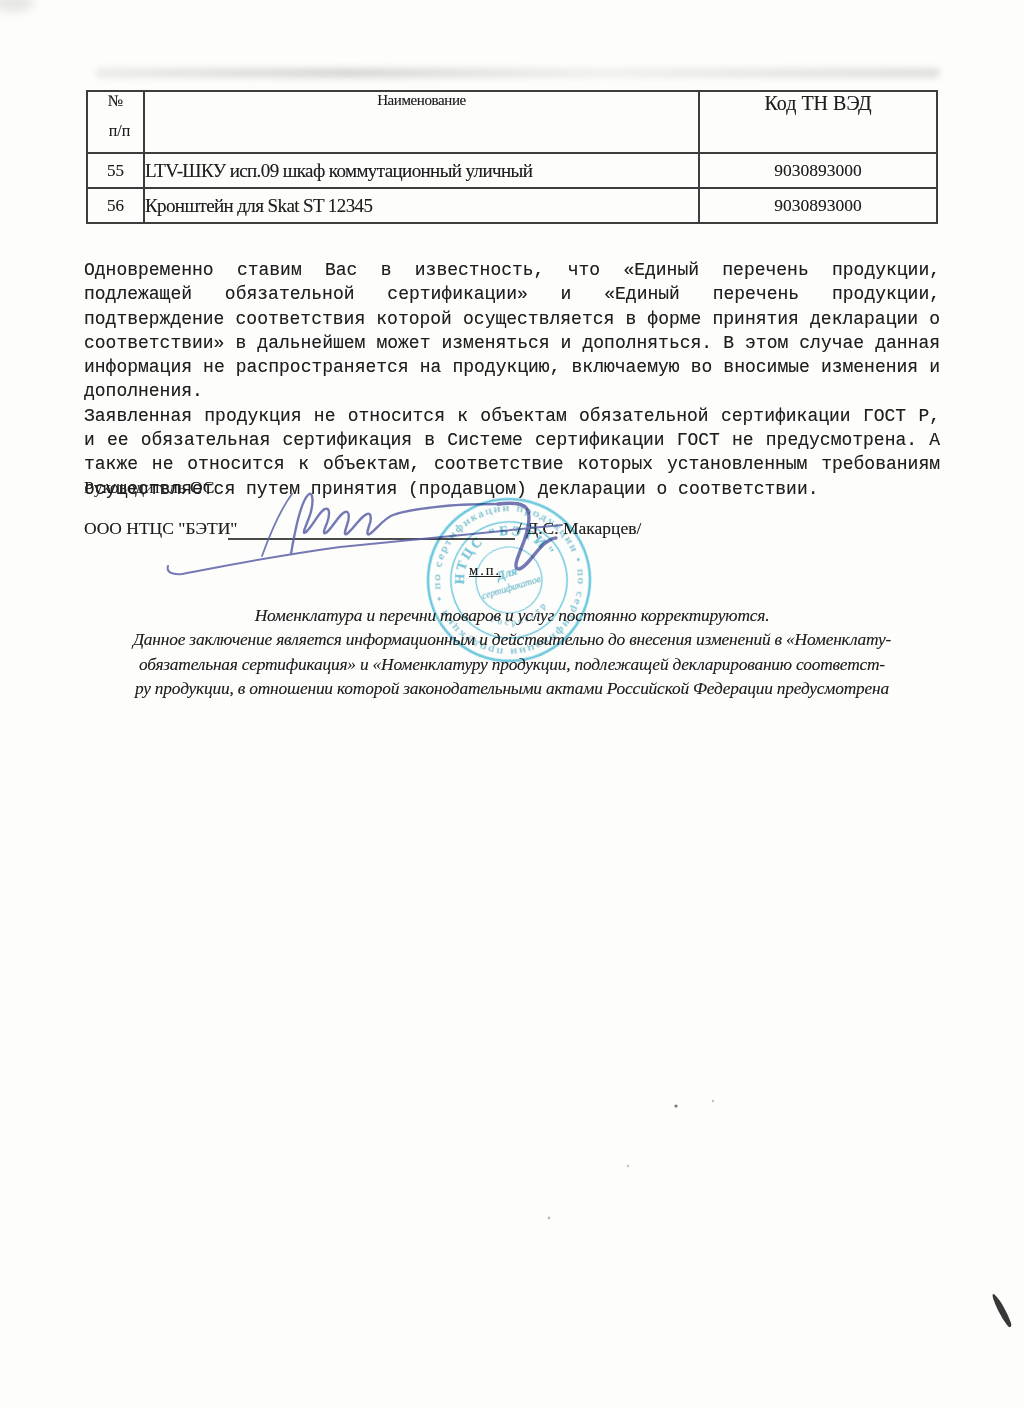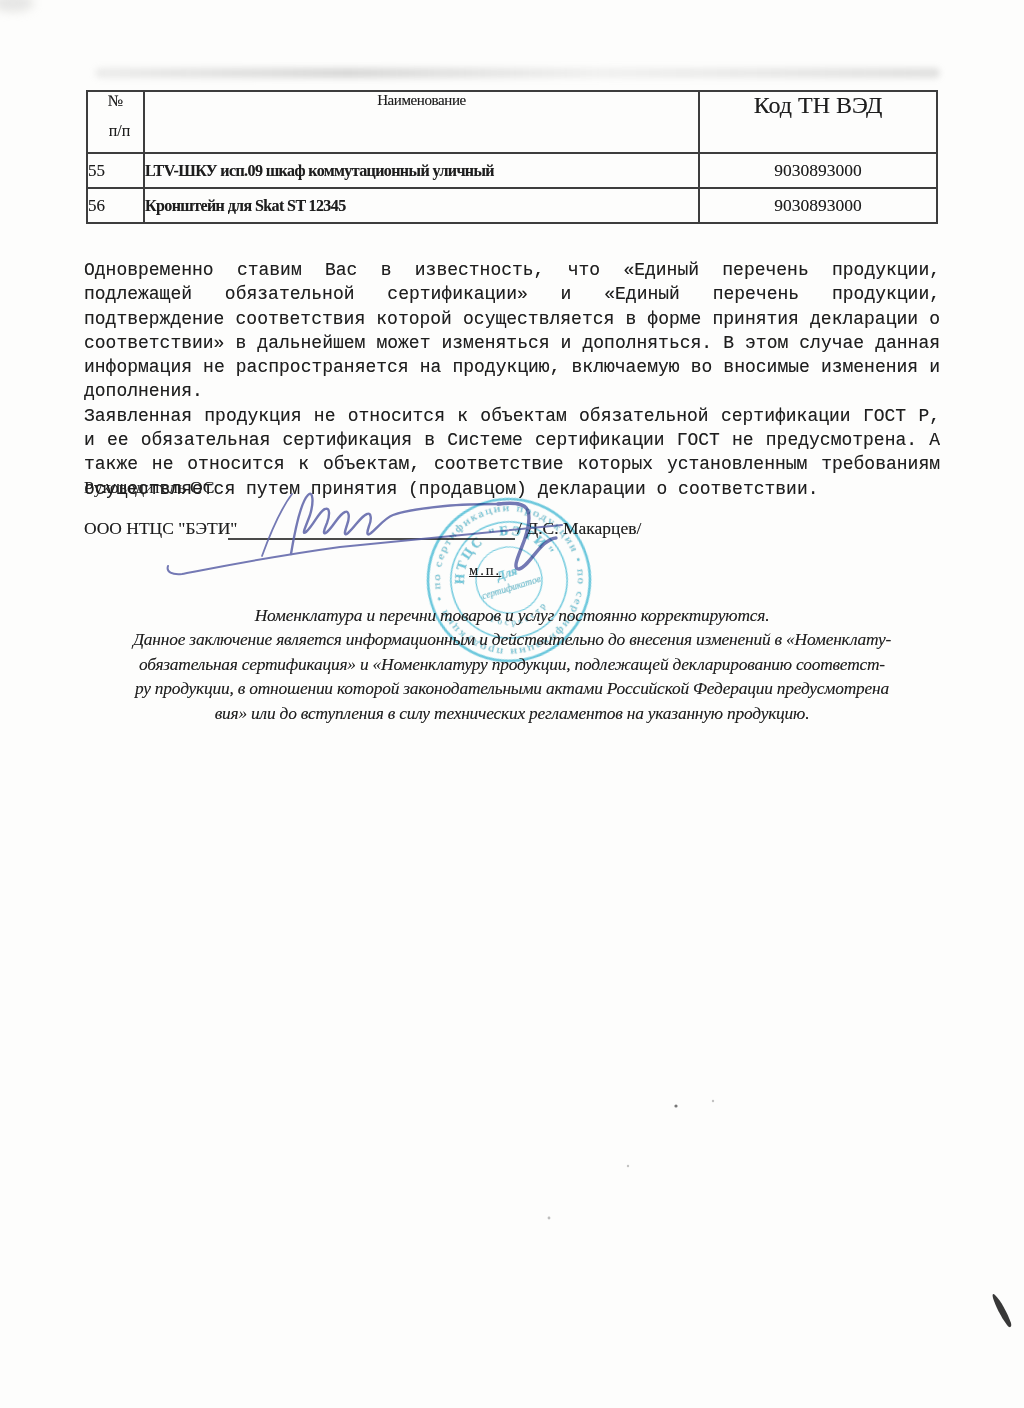--- a/index.html
+++ b/index.html
@@ -26,24 +26,24 @@
     border-collapse:collapse;table-layout:fixed;
   }
   .doc-table col.c1{width:57px;}
   .doc-table col.c2{width:555px;}
   .doc-table col.c3{width:238px;}
   .doc-table .cell{border:2px solid #3d3d3d;padding:0;}
   .head-row th{height:60px;vertical-align:top;font-weight:normal;}
   .num-head{font-size:16px;text-align:center;padding-top:4px;}
   .num-head .num2{margin-top:12px;margin-left:8px;}
   .name-head{font-size:15px;text-align:center;padding-top:5px;letter-spacing:-0.4px;}
-  .code-head{font-size:24px;text-align:center;padding-top:4px;}
+  .code-head{font-size:20px;text-align:center;padding-top:4px;}
   .data-row{height:35px;}
-  .num-cell{text-align:left;font-size:17px;vertical-align:middle;}
-  .name-cell{padding-left:9px;font-size:16px;letter-spacing:-0.6px;vertical-align:middle;font-weight:bold;}
+  .num-cell{text-align:center;font-size:17px;vertical-align:middle;}
+  .name-cell{padding-left:9px;font-size:19px;letter-spacing:-0.6px;vertical-align:middle;}
   .code-cell{text-align:center;font-size:17.5px;vertical-align:middle;padding-top:4px;}
   
   .body-text{
     position:absolute;left:84px;top:258px;width:856px;
     font-size:18px;line-height:24.3px;text-align:justify;
   }
   .body-text p{margin:0;font-family:Liberation Mono, monospace;}
   
   .sig-role{position:absolute;left:84px;top:477px;font-size:17.5px;}
   .sig-org{position:absolute;left:84px;top:518px;font-size:17.5px;}
@@ -151,21 +151,20 @@
       <text x="86" y="83" text-anchor="middle" font-size="12" font-style="italic" font-weight="bold" fill="#4ebfd9">Для</text>
       <text x="86" y="97" text-anchor="middle" font-size="9.5" font-style="italic" fill="#4ebfd9">сертификатов</text>
     </svg>
   </div>
 
   <div class="footer-note">
     <div>Номенклатура и перечни товаров и услуг постоянно корректируются.</div>
     <div>Данное заключение является информационным и действительно до внесения изменений в «Номенклату-</div>
     <div>обязательная сертификация» и «Номенклатуру продукции, подлежащей декларированию соответст-</div>
     <div>ру продукции, в отношении которой законодательными актами Российской Федерации предусмотрена</div>
-    <div>вия» или до вступления в силу технических регламентов на указанную продукцию.</div>
   </div>
 
   <svg class="artifacts" aria-hidden="true">
     <path d="M995,1295 C1001,1301 1007,1312 1011,1323 C1012,1327 1010,1329 1007,1325 C1001,1317 995,1305 993,1298 C992,1294 993,1293 995,1295 Z" fill="#1c1c1c" opacity="0.88"></path>
     <circle cx="676" cy="1106" r="1.6" fill="#555" opacity="0.8"></circle>
     <circle cx="713" cy="1101" r="1.2" fill="#999" opacity="0.6"></circle>
     <circle cx="549" cy="1218" r="1.4" fill="#8a8a8a" opacity="0.55"></circle>
     <circle cx="628" cy="1166" r="1.2" fill="#8a8a8a" opacity="0.5"></circle>
   </svg>
 

